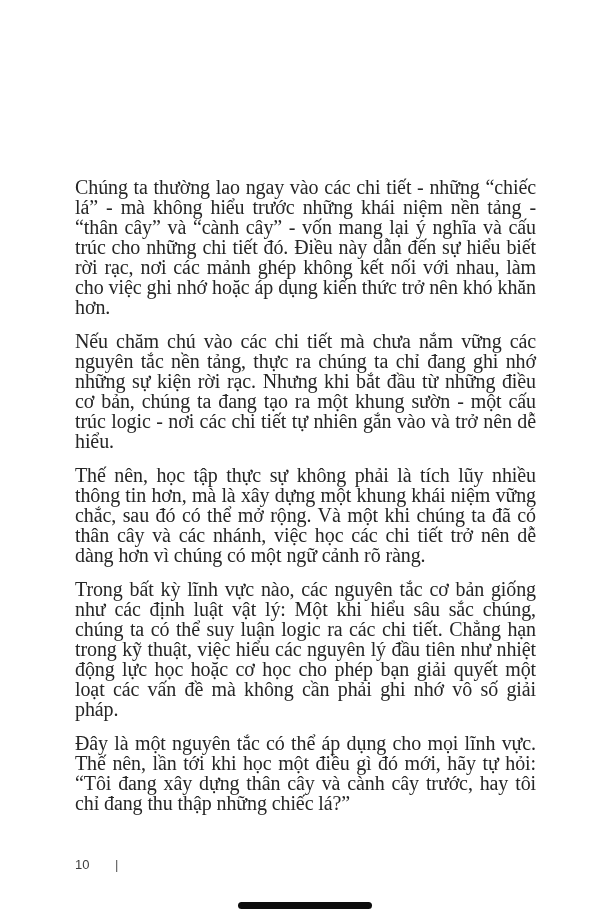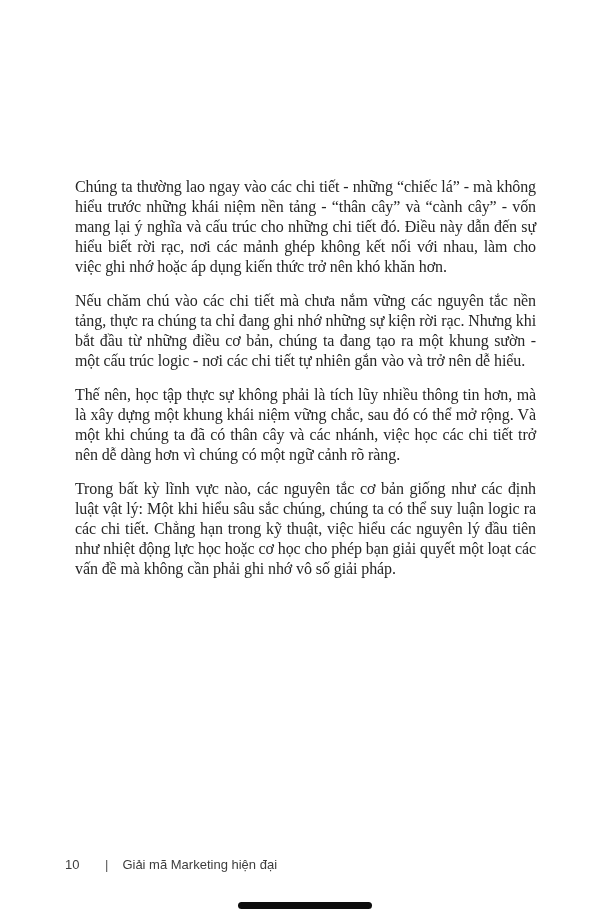--- a/index.html
+++ b/index.html
@@ -11,30 +11,30 @@
     background: #ffffff;
     overflow: hidden;
     font-family: "Liberation Serif", "DejaVu Serif", serif;
   }
   .content {
     position: absolute;
     top: 177px;
     left: 75px;
     width: 461px;
     text-align: justify;
-    font-size: 16px;
+    font-size: 20px;
     line-height: 20px;
     color: #262626;
     letter-spacing: -0.1px;
   }
   .content p { margin-bottom: 14px; }
   .footer {
     position: absolute;
     top: 857px;
-    left: 65px;
+    left: 75px;
     display: flex;
     align-items: flex-start;
     font-family: "Liberation Sans", sans-serif;
     font-size: 13px;
     color: #3d3d3d;
   }
   .footer .page-number { min-width: 22px; }
   .footer .separator {
     margin: 0 14px 0 18px;
     color: #555555;
@@ -54,23 +54,23 @@
 </head>
 <body>
 
 <div class="page">
 
   <div class="content">
     <p>Chúng ta thường lao ngay vào các chi tiết - những “chiếc lá” - mà không hiểu trước những khái niệm nền tảng - “thân cây” và “cành cây” - vốn mang lại ý nghĩa và cấu trúc cho những chi tiết đó. Điều này dẫn đến sự hiểu biết rời rạc, nơi các mảnh ghép không kết nối với nhau, làm cho việc ghi nhớ hoặc áp dụng kiến thức trở nên khó khăn hơn.</p>
     <p>Nếu chăm chú vào các chi tiết mà chưa nắm vững các nguyên tắc nền tảng, thực ra chúng ta chỉ đang ghi nhớ những sự kiện rời rạc. Nhưng khi bắt đầu từ những điều cơ bản, chúng ta đang tạo ra một khung sườn - một cấu trúc logic - nơi các chi tiết tự nhiên gắn vào và trở nên dễ hiểu.</p>
     <p>Thế nên, học tập thực sự không phải là tích lũy nhiều thông tin hơn, mà là xây dựng một khung khái niệm vững chắc, sau đó có thể mở rộng. Và một khi chúng ta đã có thân cây và các nhánh, việc học các chi tiết trở nên dễ dàng hơn vì chúng có một ngữ cảnh rõ ràng.</p>
     <p>Trong bất kỳ lĩnh vực nào, các nguyên tắc cơ bản giống như các định luật vật lý: Một khi hiểu sâu sắc chúng, chúng ta có thể suy luận logic ra các chi tiết. Chẳng hạn trong kỹ thuật, việc hiểu các nguyên lý đầu tiên như nhiệt động lực học hoặc cơ học cho phép bạn giải quyết một loạt các vấn đề mà không cần phải ghi nhớ vô số giải pháp.</p>
+    <p>Đây là một nguyên tắc có thể áp dụng cho mọi lĩnh vực. Thế nên, lần tới khi học một điều gì đó mới, hãy tự hỏi: “Tôi đang xây dựng thân cây và cành cây trước, hay tôi chỉ đang thu thập những chiếc lá?”</p>
   </div>
 
   <div class="footer">
     <span class="page-number">10</span>
     <span class="separator">|</span>
-    <span class="book-title">Giải mã Marketing hiện đại</span>
   </div>
 
   <div class="home-indicator"></div>
 
 </div>
 
 </body></html>

